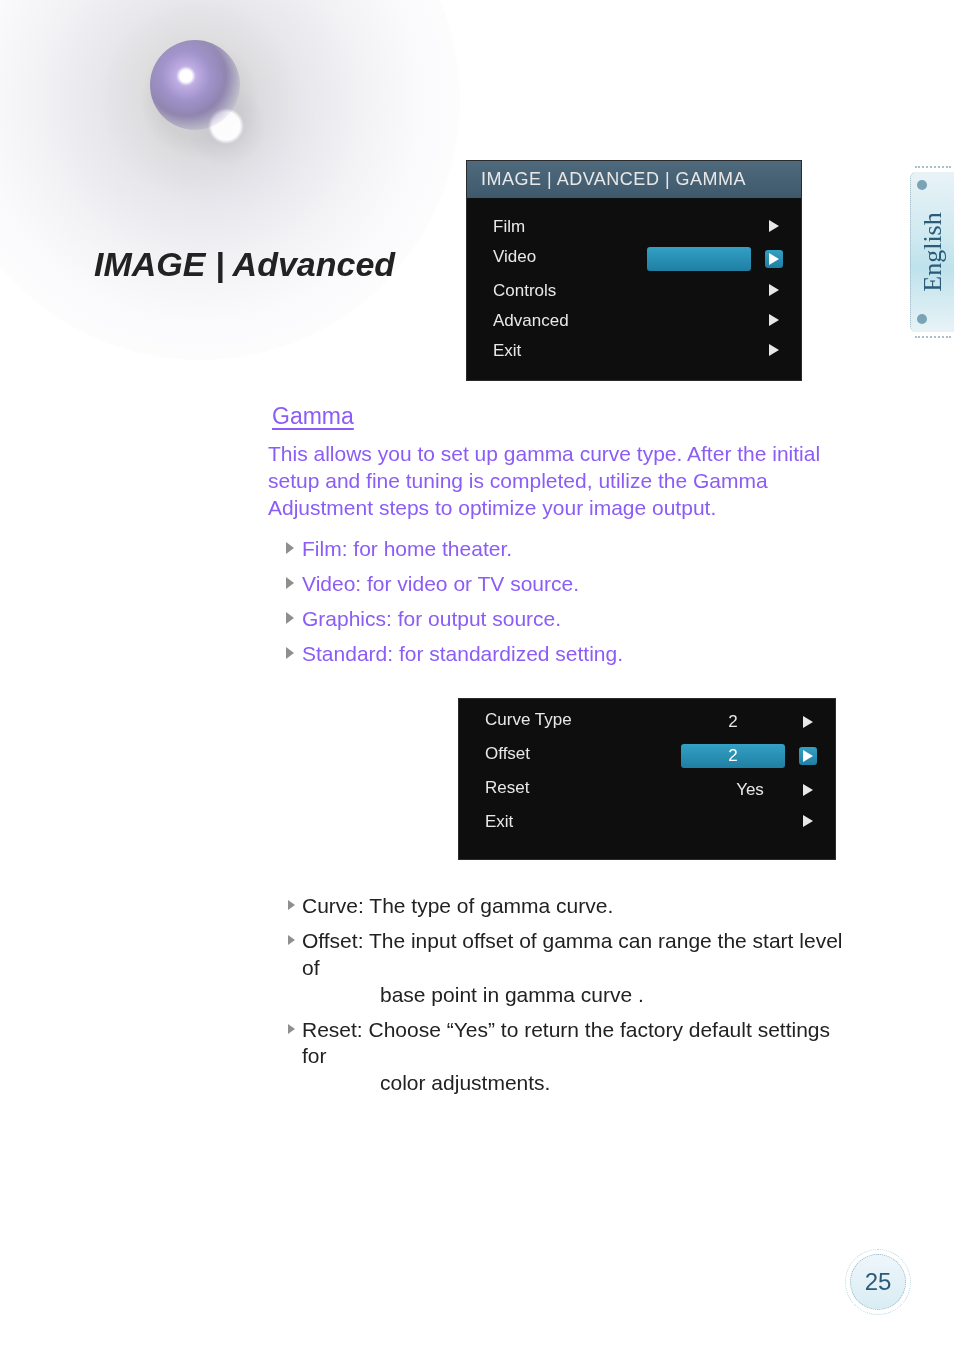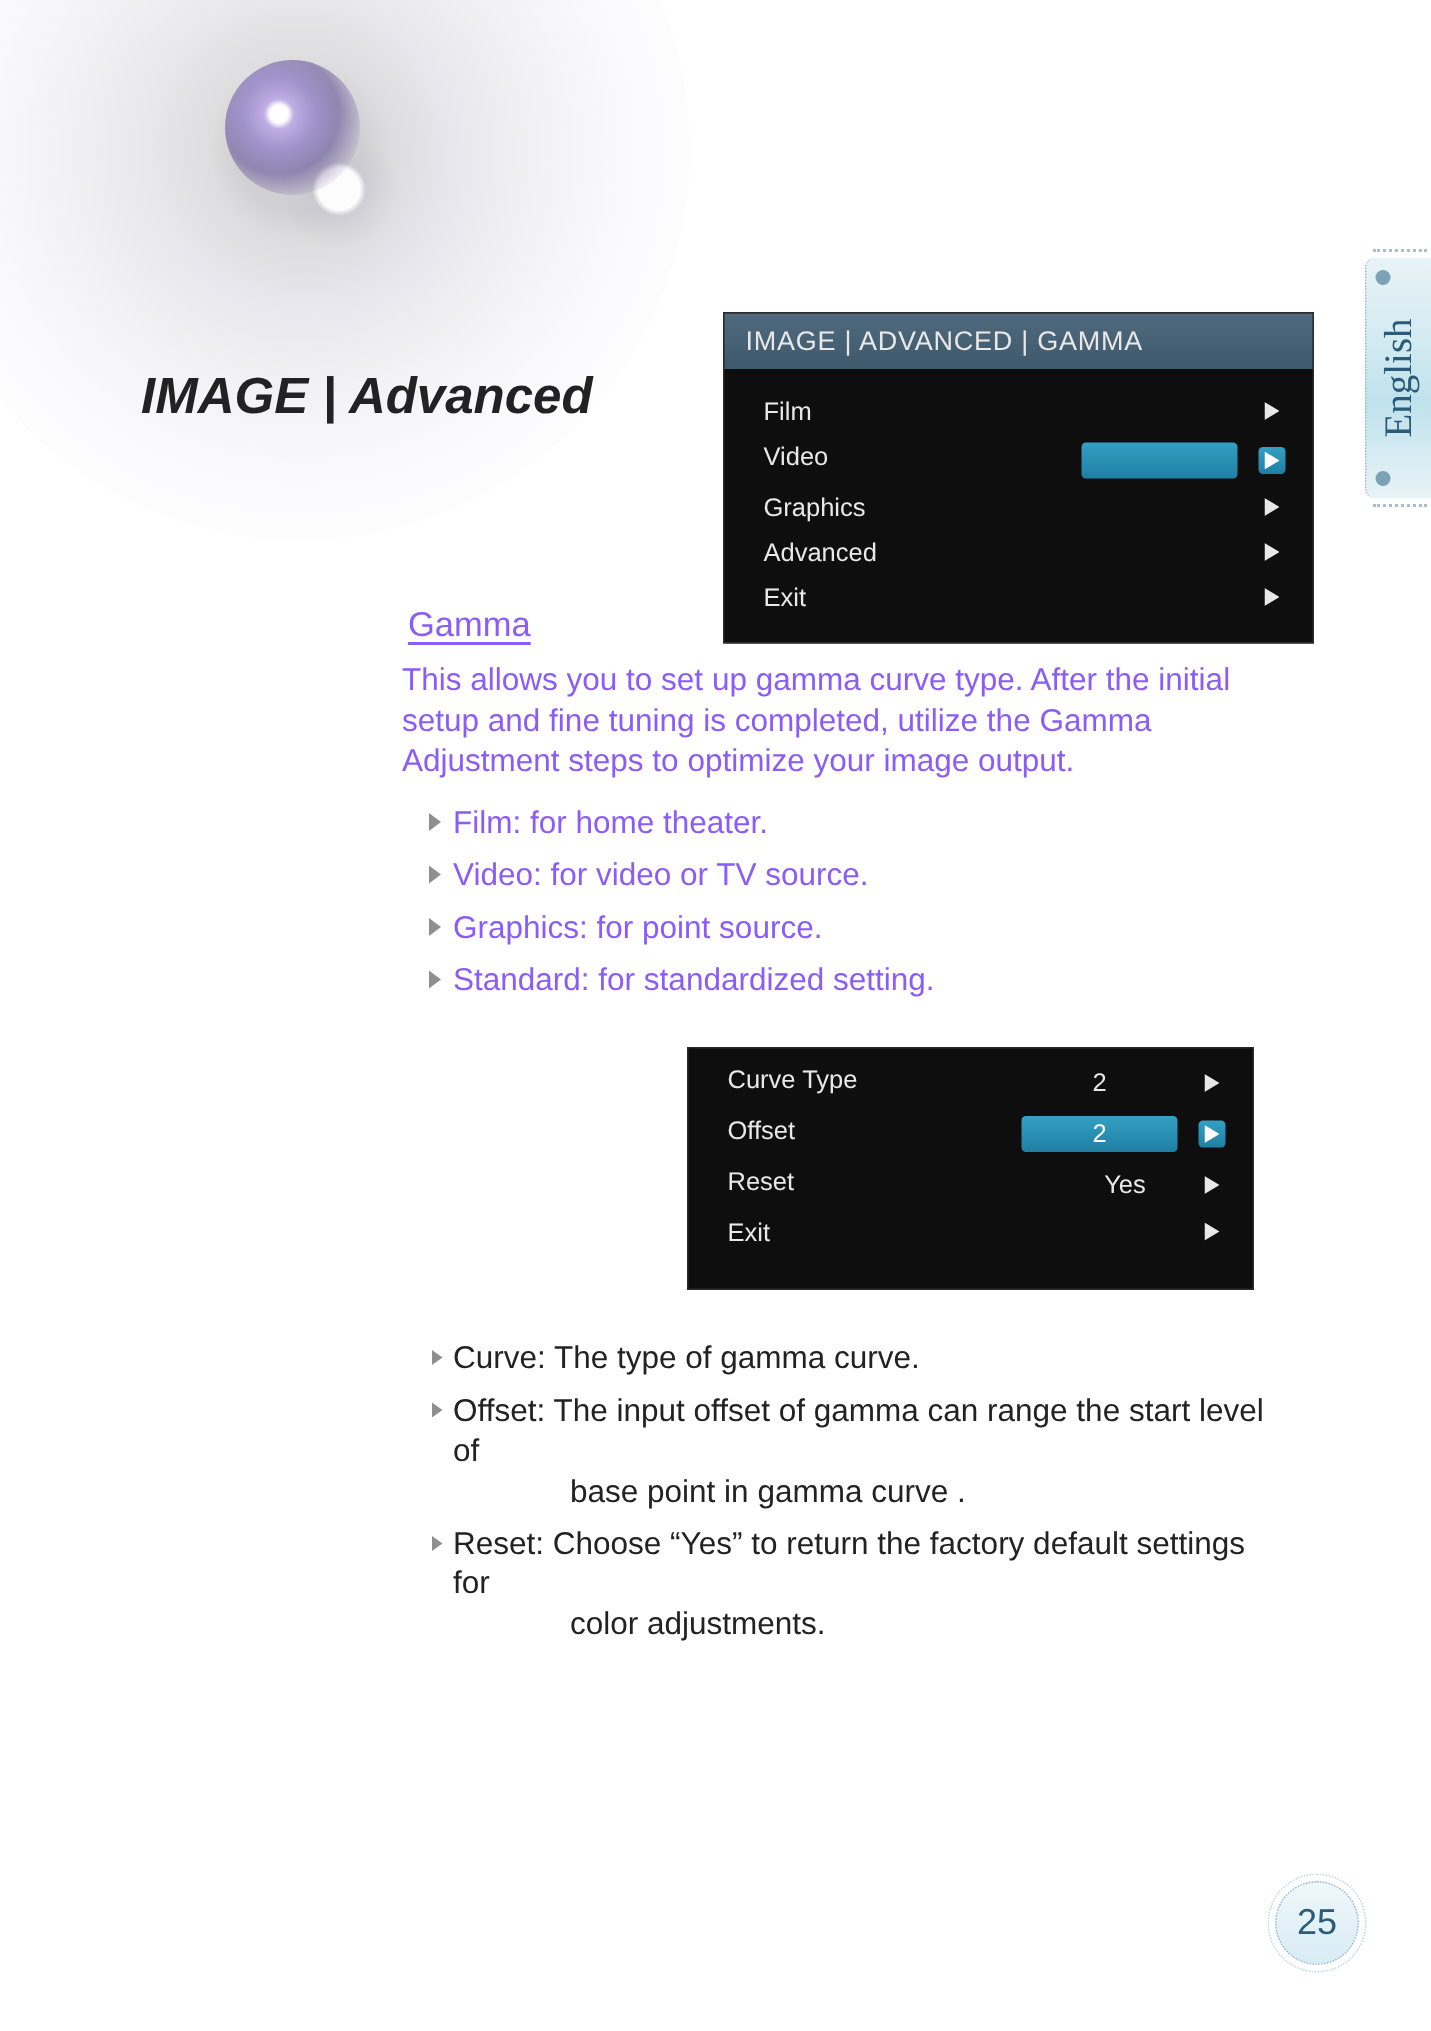--- a/index.html
+++ b/index.html
@@ -31,21 +31,21 @@
   .side-tab .bead.top { top: 8px; }
   .side-tab .bead.bot { bottom: 8px; }
   .side-tab .label { position:absolute; left: 0; top: 0; width: 44px; height: 160px; display:flex; align-items:center; justify-content:center; }
   .side-tab .label span { transform: rotate(-90deg); font-size: 26px; color: #2a5b78; font-family: "Times New Roman", serif; }
 
   
   .section-heading { position:absolute; left: 94px; top: 245px; font-size: 34px; font-weight:700; font-style: italic; color:#222; }
 
   
   .osd { position:absolute; background:#0e0e0e; color:#e8e8e8; border:1px solid #2b2b2b; font-family: "Segoe UI", Tahoma, sans-serif; }
-  .osd1 { left: 482px; top: 160px; width: 394px; margin-top: 48px; }
+  .osd1 { left: 466px; top: 160px; width: 336px; }
   .osd-header { background: linear-gradient(#4f6a7d,#3e596c); padding: 8px 14px; font-size: 18px; letter-spacing: 0.5px; }
   .osd-row { display:flex; align-items:flex-start; justify-content:space-between; padding: 5px 18px 5px 26px; font-size: 17px; }
   .osd-row .val { display:flex; align-items:center; gap:14px; }
   .osd-row .valbox { min-width: 104px; text-align:center; padding: 2px 8px; border-radius: 3px; }
   .osd-row.sel .valbox { background: linear-gradient(#33a0c4,#1f7fa3); color:#fff; }
   .osd-row .arrow { width: 18px; height: 18px; display:inline-flex; align-items:center; justify-content:center; }
   .osd-row.sel .arrow { background: linear-gradient(#33a0c4,#1f7fa3); border-radius:3px; }
   .osd-row .arrow svg { display:block; }
   .osd-spacer { height: 14px; }
 
@@ -107,21 +107,21 @@
       <span class="val">
           <span class="valbox">&nbsp;</span>
           <span class="arrow">
             <svg width="10" height="12">
               <polygon points="0,0 10,6 0,12" fill="#fff"></polygon>
             </svg>
           </span>
         </span>
     </div>
     <div class="osd-row">
-      <span>Graphics</span>
+      <span>Controls</span>
       <span class="val">
           <span class="arrow">
             <svg width="10" height="12">
               <polygon points="0,0 10,6 0,12" fill="#e8e8e8"></polygon>
             </svg>
           </span>
         </span>
     </div>
     <div class="osd-row">
       <span>Advanced</span>
@@ -145,21 +145,21 @@
     </div>
     <div class="osd-spacer"></div>
   </div>
 
   <div class="body">
     <h3>Gamma</h3>
     <p>This allows you to set up gamma curve type. After the initial setup and fine tuning is completed, utilize the Gamma Adjustment steps to optimize your image output.</p>
     <div class="bullets">
       <div class="bullet">Film: for home theater.</div>
       <div class="bullet">Video: for video or TV source.</div>
-      <div class="bullet">Graphics: for point source.</div>
+      <div class="bullet">Graphics: for output source.</div>
       <div class="bullet">Standard: for standardized setting.</div>
     </div>
   </div>
 
   <div class="osd osd2">
     <div class="osd-row">
       <span>Curve Type</span>
       <span class="val">
           <span class="valbox">2</span>
           <span class="arrow">

